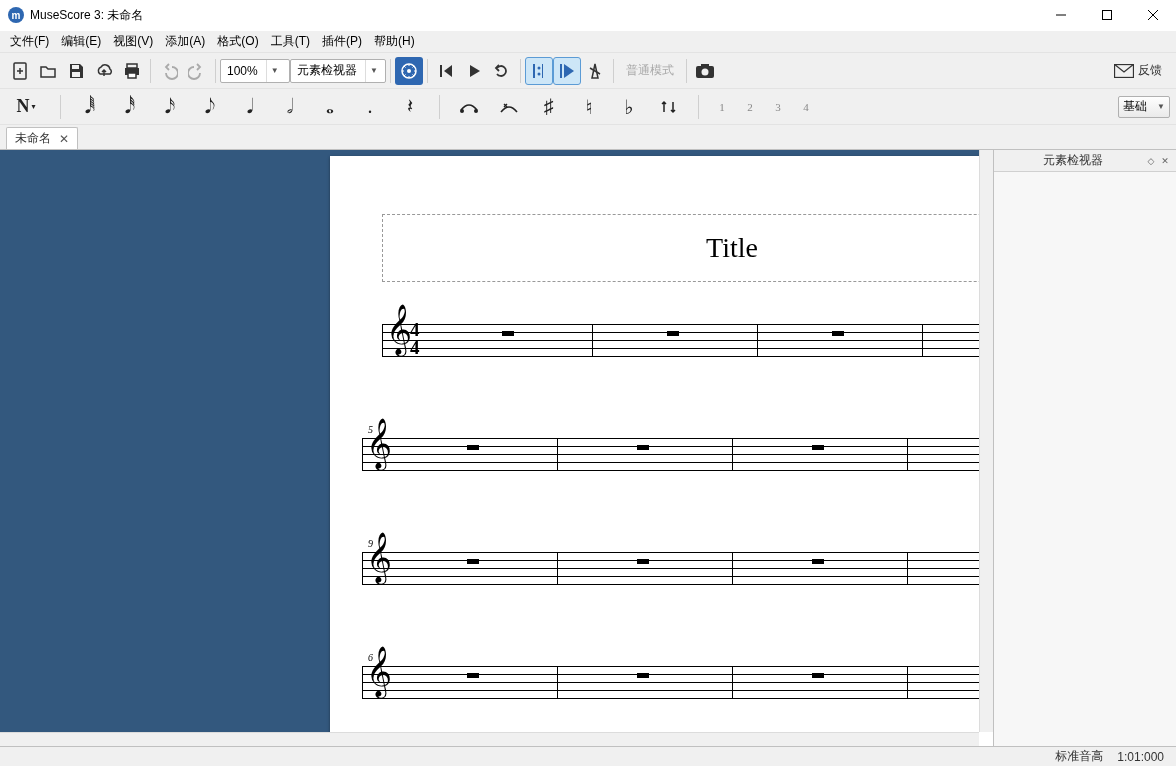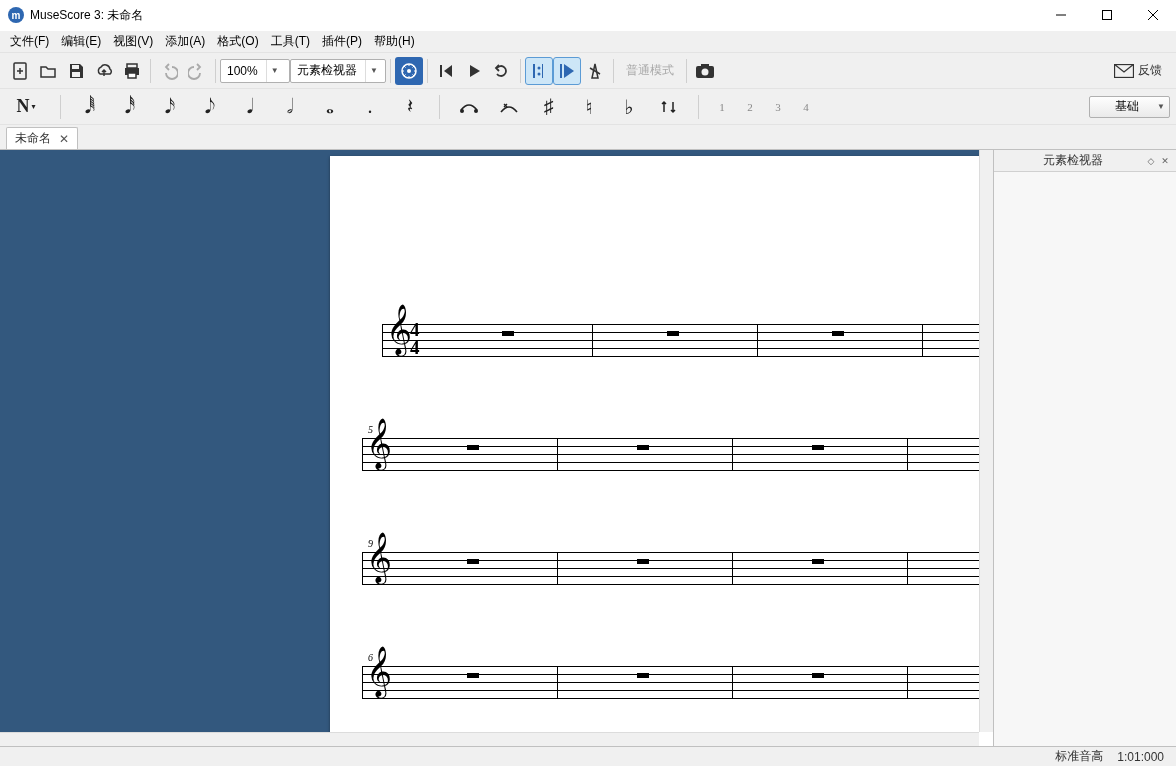--- a/index.html
+++ b/index.html
@@ -22,21 +22,21 @@
   .tbtn { width: 28px; height: 28px; display:flex; align-items:center; justify-content:center; border-radius:3px; color:#333; }
   .tbtn.wide { width:auto; padding: 0 8px; gap:4px;}
   .tbtn.active { background:#cde6f7; border:1px solid #5b9bd5;}
   .tbtn.accent { background:#2e67b1; color:#fff; border-radius:3px;}
   .tbtn.disabled { color:#aaa; }
   .combo { height:24px; border:1px solid #b0b0b0; background:#fff; display:flex; align-items:center; padding:0 4px 0 6px; gap:4px; border-radius:2px;}
   .combo .caret { font-size:8px; color:#555; padding-left:4px; border-left:1px solid #ddd; margin-left:4px; height:100%; display:flex; align-items:center;}
   .zoomcombo { width:70px; }
   .viewcombo { width:96px; }
   .toolbar .flexspace { flex:1; }
-  .dropbtn { height:22px; border:1px solid #b0b0b0; background:linear-gradient(#fefefe,#eaeaea); display:flex; align-items:center; padding:0 4px 0 25px; gap:18px; border-radius:2px;}
+  .dropbtn { height:22px; border:1px solid #b0b0b0; background:linear-gradient(#fefefe,#eaeaea); display:flex; align-items:center; padding:0 4px 0 4px; gap:10px; border-radius:2px;}
 
   
   .toolbar.notebar { gap: 10px; }
   .notebar .tbtn { width:30px; font-family: "Segoe UI Symbol", "Arial Unicode MS", serif; font-size:20px; color:#222;}
   .notebar .voice { width:18px; font-size:11px; color:#888;}
 
   
   .tabrow { height: 26px; background:#f0f0f0; border-top:1px solid #e3e3e3; border-bottom:1px solid #c0c0c0; display:flex; align-items:flex-end; padding-left:6px;}
   .doctab { height:22px; border:1px solid #c0c0c0; border-bottom:none; background:#fff; display:flex; align-items:center; padding:0 8px; gap:8px; border-radius:2px 2px 0 0; font-size:12px; color:#333;}
   .doctab .x { color:#555; font-size:12px;}
@@ -285,20 +285,23 @@
   <div class="doctab">
     <span>未命名</span>
     <span class="x">✕</span>
   </div>
 </div>
 
 <div class="workspace">
   <div class="canvaswrap">
     <div class="canvas">
       <div class="page">
+        <div class="titlebox">
+          <span class="scoretitle">Title</span>
+        </div>
 
         <div class="staffblock" style="top:168px">
           <div class="staff">
             <div class="line" style="top:0"></div>
               <div class="line" style="top:8px"></div>
               <div class="line" style="top:16px"></div>
               <div class="line" style="top:24px"></div>
               <div class="line" style="top:32px"></div>
             <div class="barline" style="left:0"></div>
             <span class="clef">𝄞</span>

